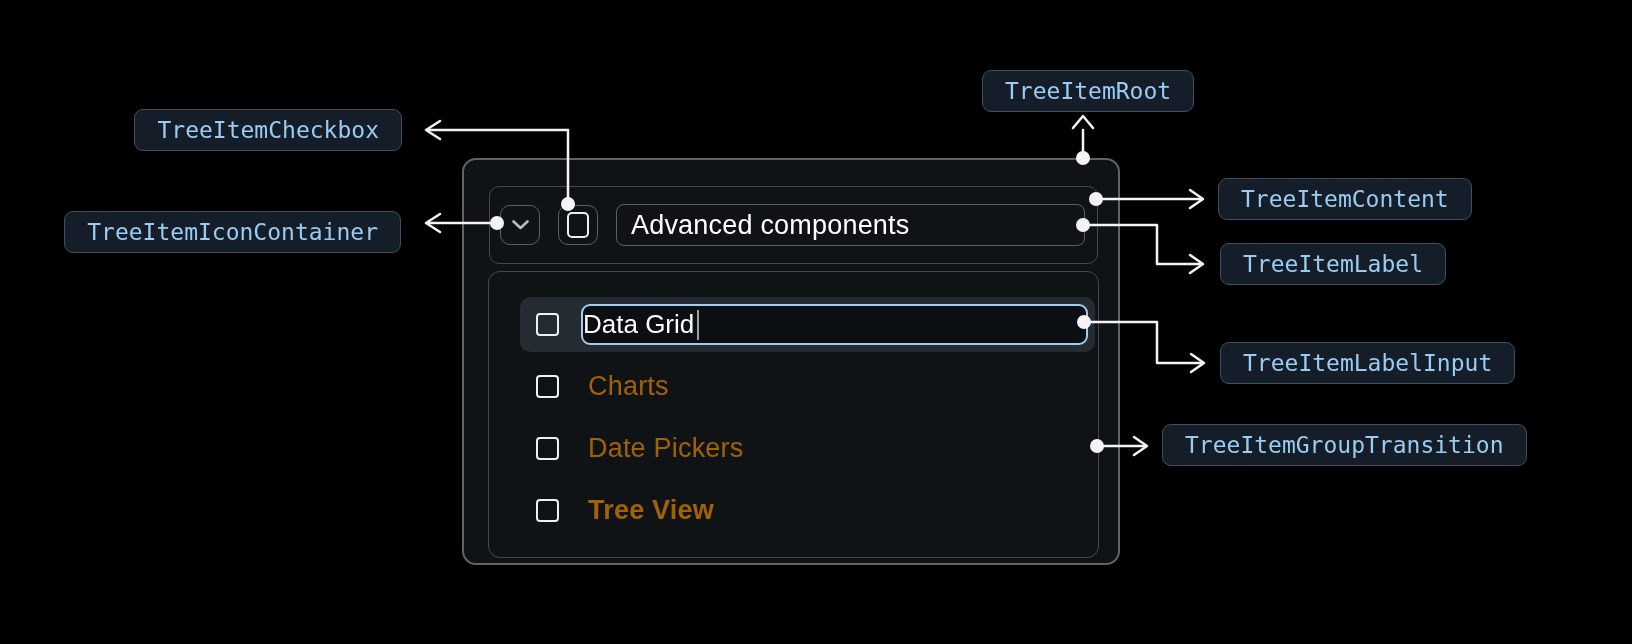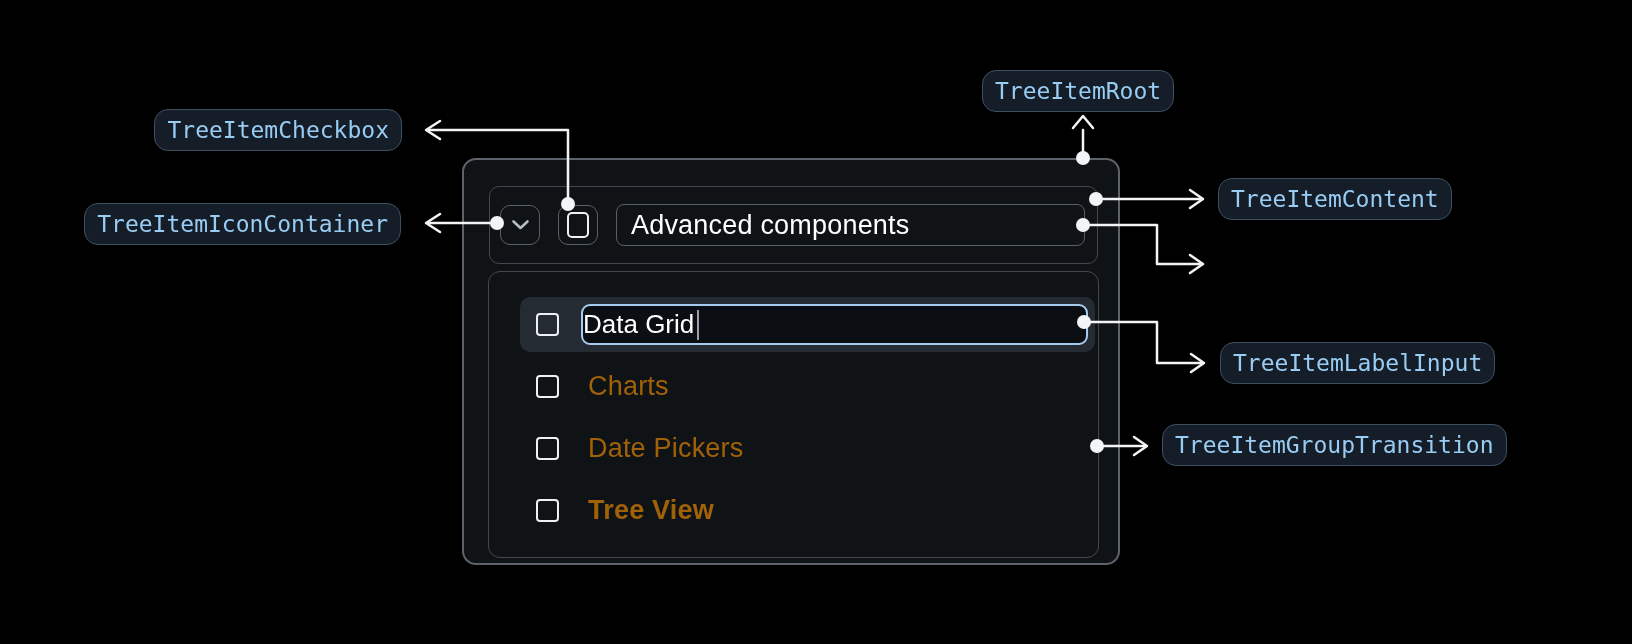--- a/index.html
+++ b/index.html
@@ -30,31 +30,31 @@
   }
   #connector-overlay circle { fill: #F2F4F6; }
 
   
   .badge {
     position: absolute;
     z-index: 6;
     height: 42px;
     display: flex;
     align-items: center;
-    padding: 0 12px;
+    padding: 0 22px;
     background: #151E28;
     border: 1.5px solid #3E5060;
-    border-radius: 14px;
+    border-radius: 9px;
     color: #99CCF3;
     font-family: "DejaVu Sans Mono", monospace;
     font-size: 23px;
     white-space: nowrap;
   }
   .badge-checkbox          { right: 1230px; top: 109px; }
-  .badge-icon-container    { right: 1231px; top: 203px; }
+  .badge-icon-container    { right: 1231px; top: 211px; }
   .badge-root              { left:  982px;  top: 70px;  }
   .badge-content           { left: 1218px;  top: 178px; }
   .badge-label             { left: 1220px;  top: 243px; }
   .badge-label-input       { left: 1220px;  top: 342px; }
   .badge-group-transition  { left: 1162px;  top: 424px; }
 
   
   .tree-root {
     position: absolute;
     left: 462px; top: 158px;
@@ -254,20 +254,23 @@
   </div>
   <div class="badge badge-icon-container">
     <span>TreeItemIconContainer</span>
   </div>
   <div class="badge badge-root">
     <span>TreeItemRoot</span>
   </div>
   <div class="badge badge-content">
     <span>TreeItemContent</span>
   </div>
+  <div class="badge badge-label">
+    <span>TreeItemLabel</span>
+  </div>
   <div class="badge badge-label-input">
     <span>TreeItemLabelInput</span>
   </div>
   <div class="badge badge-group-transition">
     <span>TreeItemGroupTransition</span>
   </div>
 
 </div>
 
 </body></html>

